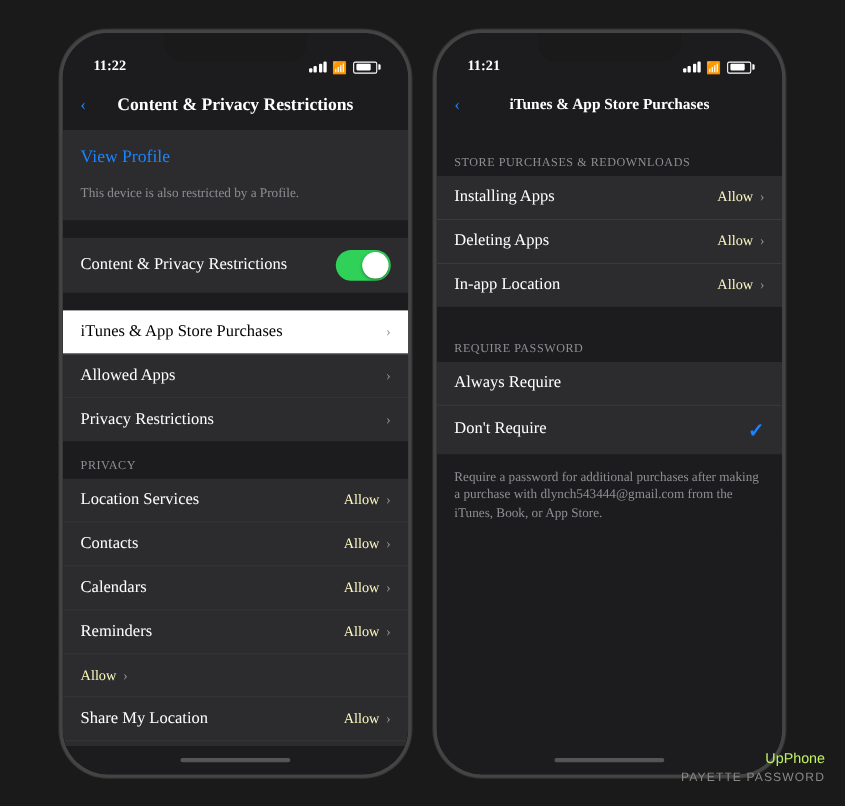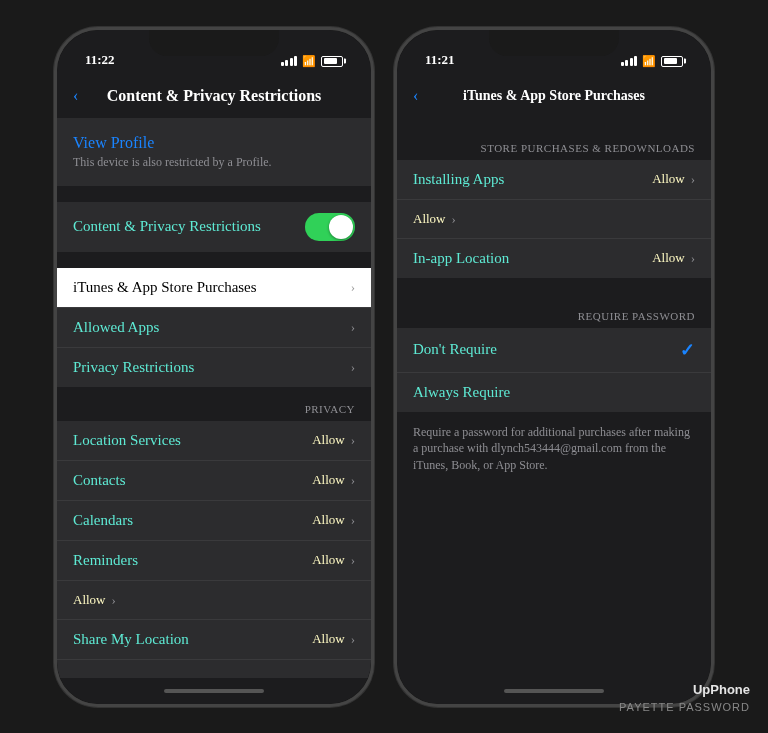--- a/index.html
+++ b/index.html
@@ -16,23 +16,23 @@
     }
 
     .watermark {
       position: absolute;
       bottom: 18px;
       right: 18px;
       text-align: right;
       line-height: 1.4;
     }
     .watermark-top {
-      color: #e5e5e5;
+      color: #bef264;
       font-size: 13px;
-      font-weight: 700;
+      font-weight: 400;
       margin-top: 12px;
     }
     .watermark-bottom {
       color: #888;
       font-size: 11px;
       font-weight: 500;
       letter-spacing: 1px;
     }
 
     
@@ -167,38 +167,37 @@
     .settings-content::-webkit-scrollbar { display: none; }
 
     .section-header {
       padding: 16px 16px 6px;
       font-size: 11px;
       font-weight: 500;
       color: #8e8e93;
       text-transform: uppercase;
       letter-spacing: 0.5px;
       background: #1c1c1e;
-      text-align: right;
     }
 
     .settings-item {
       display: flex;
       align-items: center;
       padding: 11px 16px;
       border-bottom: 0.5px solid #3a3a3c;
       background: #2c2c2e;
       position: relative;
     }
     .settings-item:last-child {
       border-bottom: none;
     }
     .settings-item-label {
       flex: 1;
       font-size: 15px;
-      color: #5eead4;
+      color: #ffffff;
     }
     .settings-item-value {
       font-size: 13px;
       color: #fef9c3;
       margin-right: 6px;
     }
     .settings-chevron {
       color: #8e8e93;
       font-size: 13px;
     }
@@ -237,21 +236,21 @@
     
     .profile-section {
       padding: 16px;
       background: #2c2c2e;
     }
     .profile-link {
       color: #1a84ff;
       font-size: 16px;
       font-weight: 400;
       display: block;
-      margin-bottom: 0;
+      margin-bottom: 14px;
     }
     .profile-desc {
       font-size: 12px;
       color: #8e8e93;
     }
 
     
     .checkmark {
       color: #1a84ff;
       font-size: 18px;
@@ -430,39 +429,40 @@
 
         <div class="section-header" style="margin-top:8px;">STORE PURCHASES &amp; REDOWNLOADS</div>
 
         <div>
           <div class="settings-item">
             <span class="settings-item-label">Installing Apps</span>
             <span class="settings-item-value">Allow</span>
             <span class="settings-chevron">›</span>
           </div>
           <div class="settings-item">
+            <span class="settings-item-label">Deleting Apps</span>
             <span class="settings-item-value">Allow</span>
             <span class="settings-chevron">›</span>
           </div>
           <div class="settings-item">
             <span class="settings-item-label">In-app Location</span>
             <span class="settings-item-value">Allow</span>
             <span class="settings-chevron">›</span>
           </div>
         </div>
 
         <div class="section-header" style="margin-top:16px;">REQUIRE PASSWORD</div>
 
         <div>
+          <div class="settings-item">
+            <span class="settings-item-label">Always Require</span>
+          </div>
           <div class="settings-item">
             <span class="settings-item-label">Don't Require</span>
             <span class="checkmark">✓</span>
-          </div>
-          <div class="settings-item">
-            <span class="settings-item-label">Always Require</span>
           </div>
         </div>
 
         <div class="itunes-note">Require a password for additional purchases after making a purchase with dlynch543444@gmail.com from the iTunes, Book, or App Store.</div>
 
       </div>
 
       <div class="home-indicator">
         <div class="home-bar"></div>
       </div>

